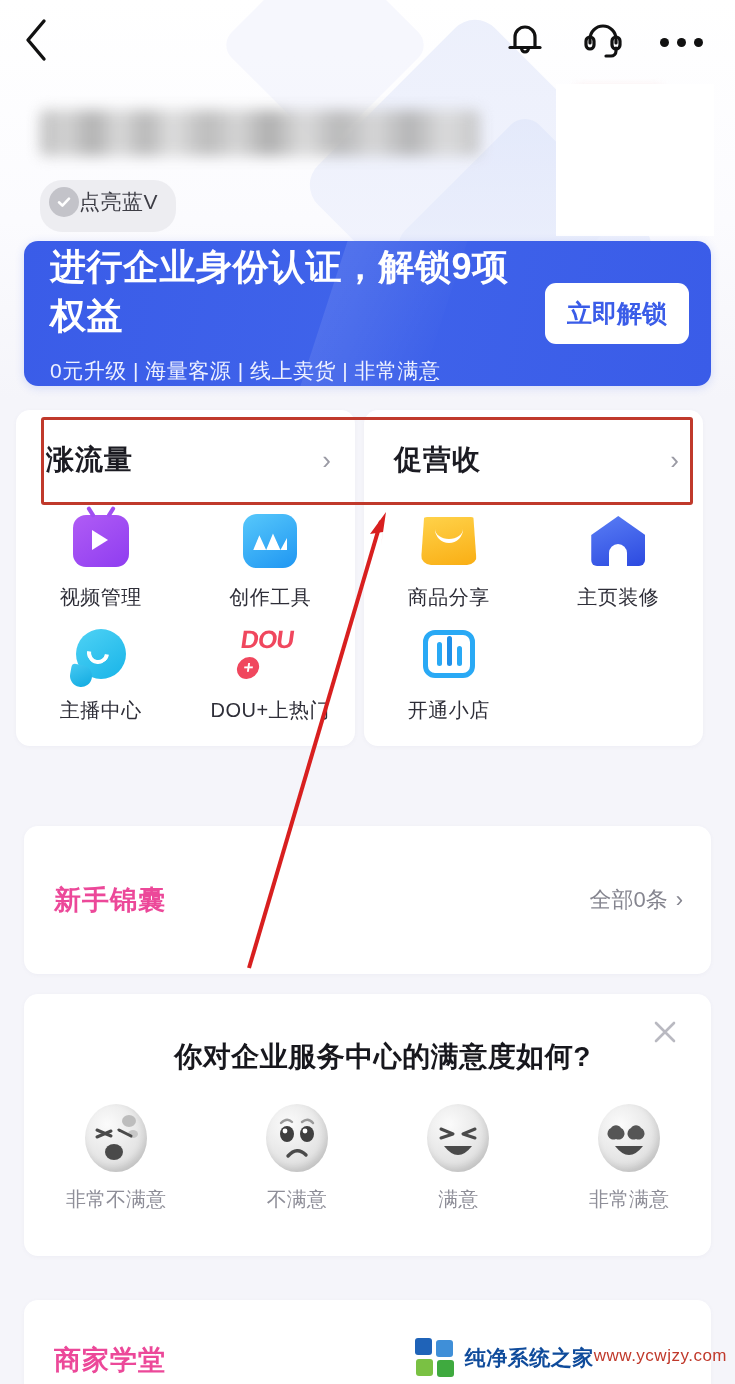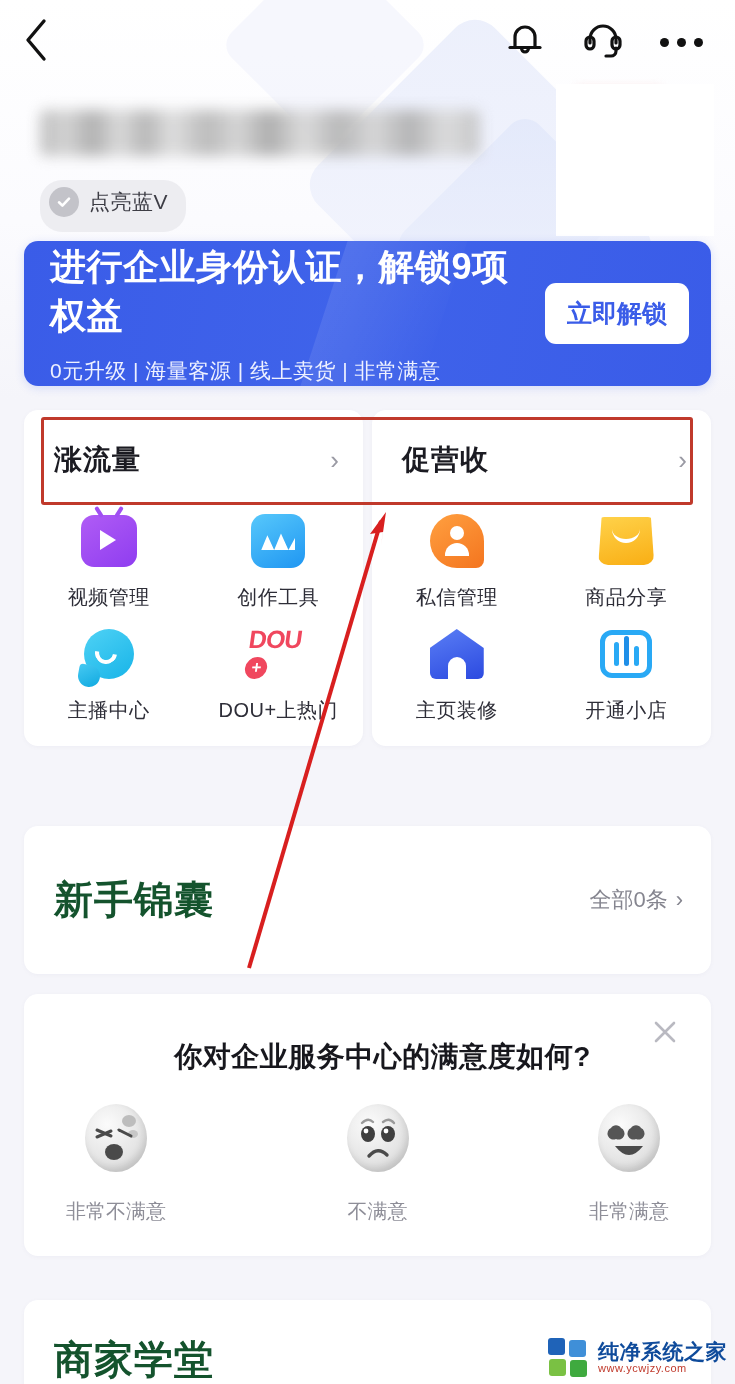--- a/index.html
+++ b/index.html
@@ -50,21 +50,21 @@
   .profile{ position:absolute; left:40px; top:110px; width:520px; z-index:12; }
   .blur-name{
     width:440px; height:46px; border-radius:6px;
     background:linear-gradient(90deg,
       #b9b9b9 0%, #cfcfcf 6%, #a9a9a9 12%, #d7d7d7 18%, #b0b0b0 24%,
       #dcdcdc 30%, #b5b5b5 38%, #d2d2d2 45%, #a6a6a6 52%, #d9d9d9 60%,
       #b2b2b2 68%, #d5d5d5 76%, #aeaeae 84%, #dadada 92%, #c2c2c2 100%);
     filter:blur(7px); opacity:.9;
   }
   .verify-chip{
-    margin-top:24px; display:inline-flex; align-items:center; gap:10px;
+    margin-top:24px; display:inline-flex; align-items:center; 
     background:rgba(235,235,240,.9); border-radius:22px;
     padding:7px 18px 15px 9px;
   }
   .verify-chip .chk{
     width:30px; height:30px; border-radius:50%; background:#c3c3c9;
     display:flex; align-items:center; justify-content:center;
   }
   .verify-chip .lbl{ font-size:21px; color:#3d3d45; letter-spacing:.5px; }
 
   
@@ -92,21 +92,21 @@
   .banner-text{ padding-left:26px; flex:1; position:relative; }
   .banner-title{ font-size:36px; font-weight:bold; color:#fff; letter-spacing:.5px; }
   .banner-sub{ margin-top:16px; font-size:21px; color:#eef1ff; letter-spacing:.5px; }
   .unlock-btn{
     margin-right:22px; background:#fff; border-radius:11px;
     padding:14px 22px; font-size:25px; font-weight:bold; color:#3a5ce8;
     cursor:pointer; position:relative; white-space:nowrap;
   }
 
   
-  .cards{ position:absolute; left:24px; top:410px; width:687px; display:flex; gap:9px; z-index:10; }
+  .cards{ position:absolute; left:16px; top:410px; width:687px; display:flex; gap:9px; z-index:10; }
   .card{
     flex:1; background:#fff; border-radius:14px; padding:0 0 22px 0;
     box-shadow:0 1px 4px rgba(90,90,130,.05);
   }
   .card-head{
     height:100px; display:flex; align-items:center; justify-content:space-between;
     padding:0 24px 0 30px; cursor:pointer;
   }
   .card-title{ font-size:28px; font-weight:bold; color:#1b1b22; letter-spacing:1px; }
   .chev{ font-size:26px; color:#9a9aa4; font-weight:300; }
@@ -149,33 +149,33 @@
   .ic-shop .l2{position:absolute;left:24px;top:6px;width:5px;height:30px;background:#1f8fe8;border-radius:3px;}
   .ic-shop .l3{position:absolute;left:34px;top:16px;width:5px;height:20px;background:#29a9f5;border-radius:3px;}
 
   
   .rowcard{
     position:absolute; left:24px; width:687px; background:#fff; border-radius:14px;
     box-shadow:0 1px 4px rgba(90,90,130,.05); z-index:8;
   }
   #novice{ top:826px; height:148px; }
   .rowcard-inner{ height:100%; display:flex; align-items:center; justify-content:space-between; padding:0 28px 0 30px; }
-  .sect-title{ font-size:39px; font-weight:bold; color:#14532d; letter-spacing:1px; }
+  .sect-title{ font-size:27px; font-weight:bold; color:#ec4899; letter-spacing:1px; }
   .more-link{ display:flex; align-items:center; gap:8px; font-size:22px; color:#85858f; cursor:pointer; }
 
   
   #survey{ top:994px; height:262px;text-align:center; }
   .survey-q{ padding:44px 0 0 30px; font-size:28px; font-weight:bold; color:#17171d; letter-spacing:.5px; }
   .survey-close{ position:absolute; right:22px; top:16px; width:48px; height:48px; display:flex; align-items:center; justify-content:center; cursor:pointer; }
   .faces{ display:flex; justify-content:space-between; padding:28px 42px 0 42px; }
   .face-item{ display:flex; flex-direction:column; align-items:center; cursor:pointer; }
   .face{ width:62px; height:68px; border-radius:50%; position:relative;
     background:radial-gradient(circle at 36% 30%,#fbfbfb 0%,#e3e3e3 62%,#c9c9c9 100%);
     box-shadow:inset -3px -4px 7px rgba(0,0,0,.10); }
-  .face-lbl{ margin-top:26px; font-size:20px; color:#8e8e98; white-space:nowrap; }
+  .face-lbl{ margin-top:14px; font-size:20px; color:#8e8e98; white-space:nowrap; }
 
   
   #school{ top:1300px; height:120px; }
 
   
   .anno-rect{
     position:absolute; left:41px; top:417px; width:652px; height:88px;
     border:3px solid #c0392b; border-radius:3px; z-index:30; pointer-events:none;
   }
   .anno-arrow{ position:absolute; left:0; top:0; width:735px; height:1384px; z-index:31; pointer-events:none; }
@@ -183,23 +183,23 @@
   
   .watermark{
     position:absolute; right:8px; bottom:6px; display:flex; align-items:center; gap:8px; z-index:40;
   }
   .wm-logo{ position:relative; width:42px; height:40px; }
   .wm-logo i{ position:absolute; width:17px; height:17px; border-radius:3px; display:block; }
   .wm-tl{ left:0; top:0; background:#1f63b8; }
   .wm-tr{ left:21px; top:2px; background:#3f8fd8; }
   .wm-bl{ left:1px; top:21px; background:#7ac143; }
   .wm-br{ left:22px; top:22px; background:#3faa3f; }
-  .wm-text{ display:flex; flex-direction:column; line-height:1.05; }
+  .wm-text{ display:flex; flex-direction:row; line-height:1.05; }
   .wm-title{ font-size:21px; font-weight:bold; color:#0f4b9b; letter-spacing:.5px; }
-  .wm-url{ font-size:11px; color:#c0392b; letter-spacing:.5px; }
+  .wm-url{ font-size:17px; color:#c0392b; letter-spacing:.5px; }
 </style>
 </head>
 <body>
 
 <div class="hero-bg">
   <div class="hero-shape-c"></div>
   <div class="hero-shape-a"></div>
   <div class="hero-shape-b"></div>
 </div>
 
@@ -305,29 +305,20 @@
       </div>
     </div>
   </div>
 
   <div class="card">
     <div class="card-head">
       <span class="card-title">促营收</span>
       <span class="chev">›</span>
     </div>
     <div class="grid">
-      <div class="gitem">
-        <span class="gicon">
-            <span class="ic-msg">
-              <span class="hd"></span>
-              <span class="bd"></span>
-            </span>
-          </span>
-        <span class="glabel">私信管理</span>
-      </div>
       <div class="gitem">
         <span class="gicon">
             <span class="ic-bag">
               <span class="sm"></span>
             </span>
           </span>
         <span class="glabel">商品分享</span>
       </div>
       <div class="gitem">
         <span class="gicon">
@@ -396,20 +387,30 @@
           <circle cx="39" cy="27" r="2.4" fill="#fff"></circle>
           <path d="M15 19 q6 -6 11 -1" stroke="#9a9a9a" stroke-width="2.4" fill="none" stroke-linecap="round"></path>
           <path d="M36 18 q6 -5 11 1" stroke="#9a9a9a" stroke-width="2.4" fill="none" stroke-linecap="round"></path>
           <path d="M22 52 q9 -10 18 -1" stroke="#4a4a4a" stroke-width="3.4" fill="none" stroke-linecap="round"></path>
         </svg>
       </span>
       <span class="face-lbl">不满意</span>
     </div>
 
 
+    <div class="face-item">
+      <span class="face">
+        <svg width="62" height="68" viewBox="0 0 62 68">
+          <path d="M14 25 L26 30 L14 34" stroke="#4a4a4a" stroke-width="3" fill="none" stroke-linecap="round" stroke-linejoin="round"></path>
+          <path d="M48 25 L36 30 L48 34" stroke="#4a4a4a" stroke-width="3" fill="none" stroke-linecap="round" stroke-linejoin="round"></path>
+          <path d="M17 42 q14 18 28 0 z" fill="#4a4a4a"></path>
+        </svg>
+      </span>
+      <span class="face-lbl">满意</span>
+    </div>
 
     <div class="face-item">
       <span class="face">
         <svg width="62" height="68" viewBox="0 0 62 68">
           <path d="M22 22 a6 6 0 0 1 10 0 a6 6 0 0 1 -5 11 a6 6 0 0 1 -5 -11 z" fill="#555" transform="translate(-9,2)"></path>
           <path d="M22 22 a6 6 0 0 1 10 0 a6 6 0 0 1 -5 11 a6 6 0 0 1 -5 -11 z" fill="#555" transform="translate(11,2)"></path>
           <path d="M17 42 q14 18 28 0 z" fill="#4a4a4a"></path>
         </svg>
       </span>
       <span class="face-lbl">非常满意</span>

